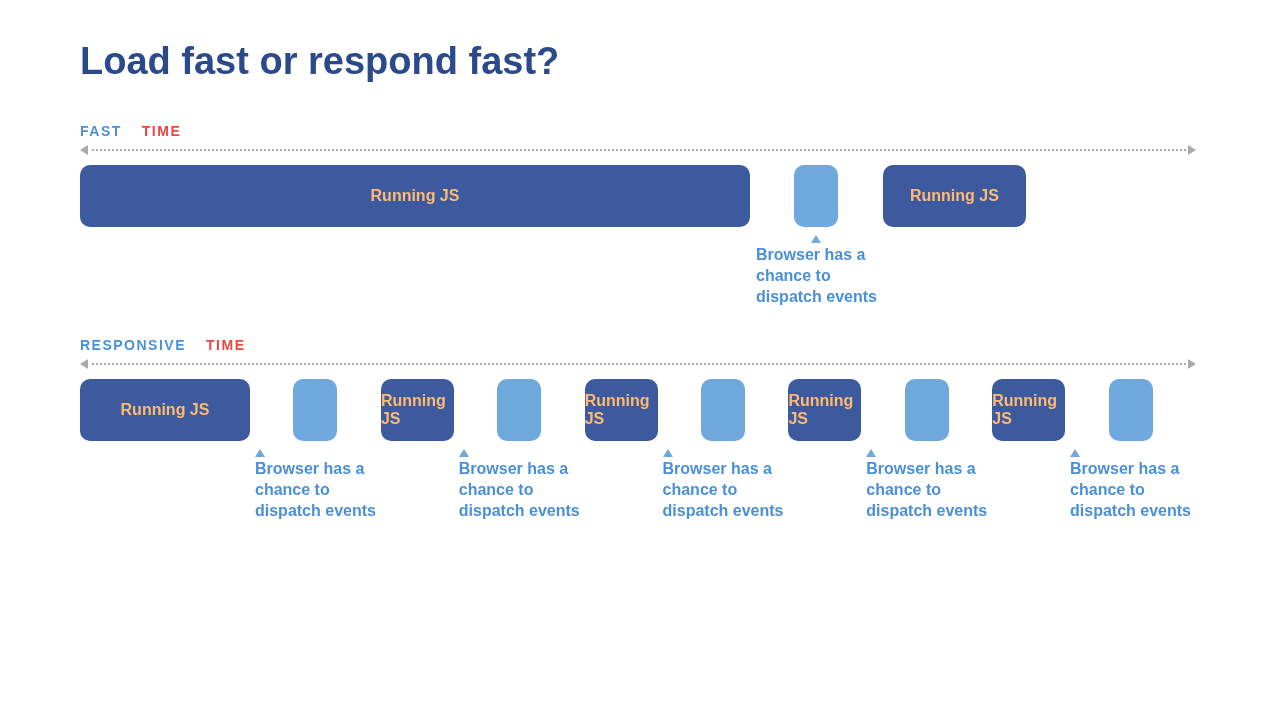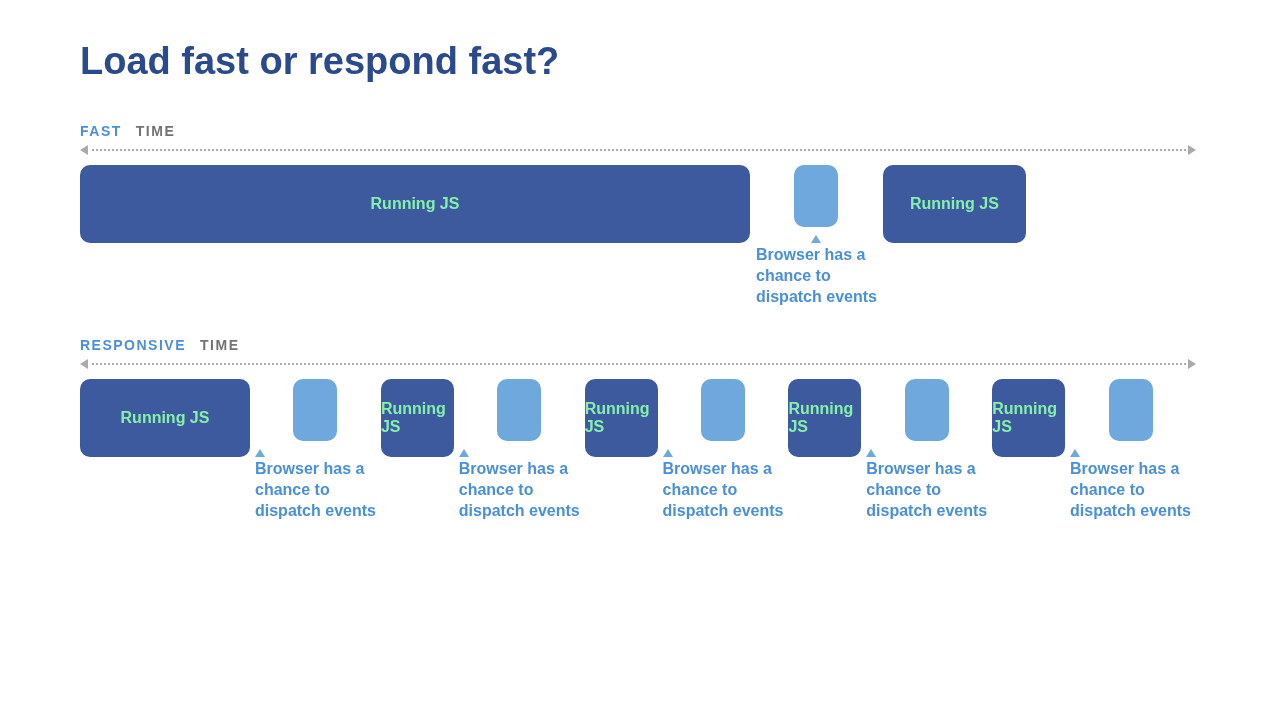--- a/index.html
+++ b/index.html
@@ -27,21 +27,21 @@
       font-size: 14px;
       font-weight: 700;
       letter-spacing: 1.5px;
       color: #4a90d9;
     }
 
     .section-time {
       font-size: 14px;
       font-weight: 600;
       letter-spacing: 1.5px;
-      color: #737373;
+      color: #ef4444;
     }
 
     .timeline-row {
       display: flex;
       align-items: center;
       position: relative;
       margin-bottom: 4px;
     }
 
     .dotted-line {
@@ -63,28 +63,28 @@
       width: 0;
       height: 0;
       border-top: 5px solid transparent;
       border-bottom: 5px solid transparent;
       border-left: 8px solid #aaa;
       margin-left: 2px;
     }
 
     .js-block {
       background: #3d5a9e;
-      color: #86efac;
+      color: #fdba74;
       font-size: 16px;
       font-weight: 700;
       border-radius: 10px;
       display: flex;
       align-items: center;
       justify-content: center;
-      height: 78px;
+      height: 62px;
     }
 
     .js-block-large {
       width: 670px;
     }
 
     .js-block-medium {
       width: 143px;
     }
 
@@ -115,21 +115,21 @@
       font-size: 16px;
       font-weight: 700;
       line-height: 1.3;
       text-align: left;
       white-space: nowrap;
     }
 
     .section-header-row {
       display: flex;
       align-items: flex-start;
-      gap: 14px;
+      gap: 20px;
       margin-bottom: 6px;
     }
   </style>
 </head>
 <body>
 
 <h1>Load fast or respond fast?</h1>
 
 <div class="section">
   <div class="section-header-row">

